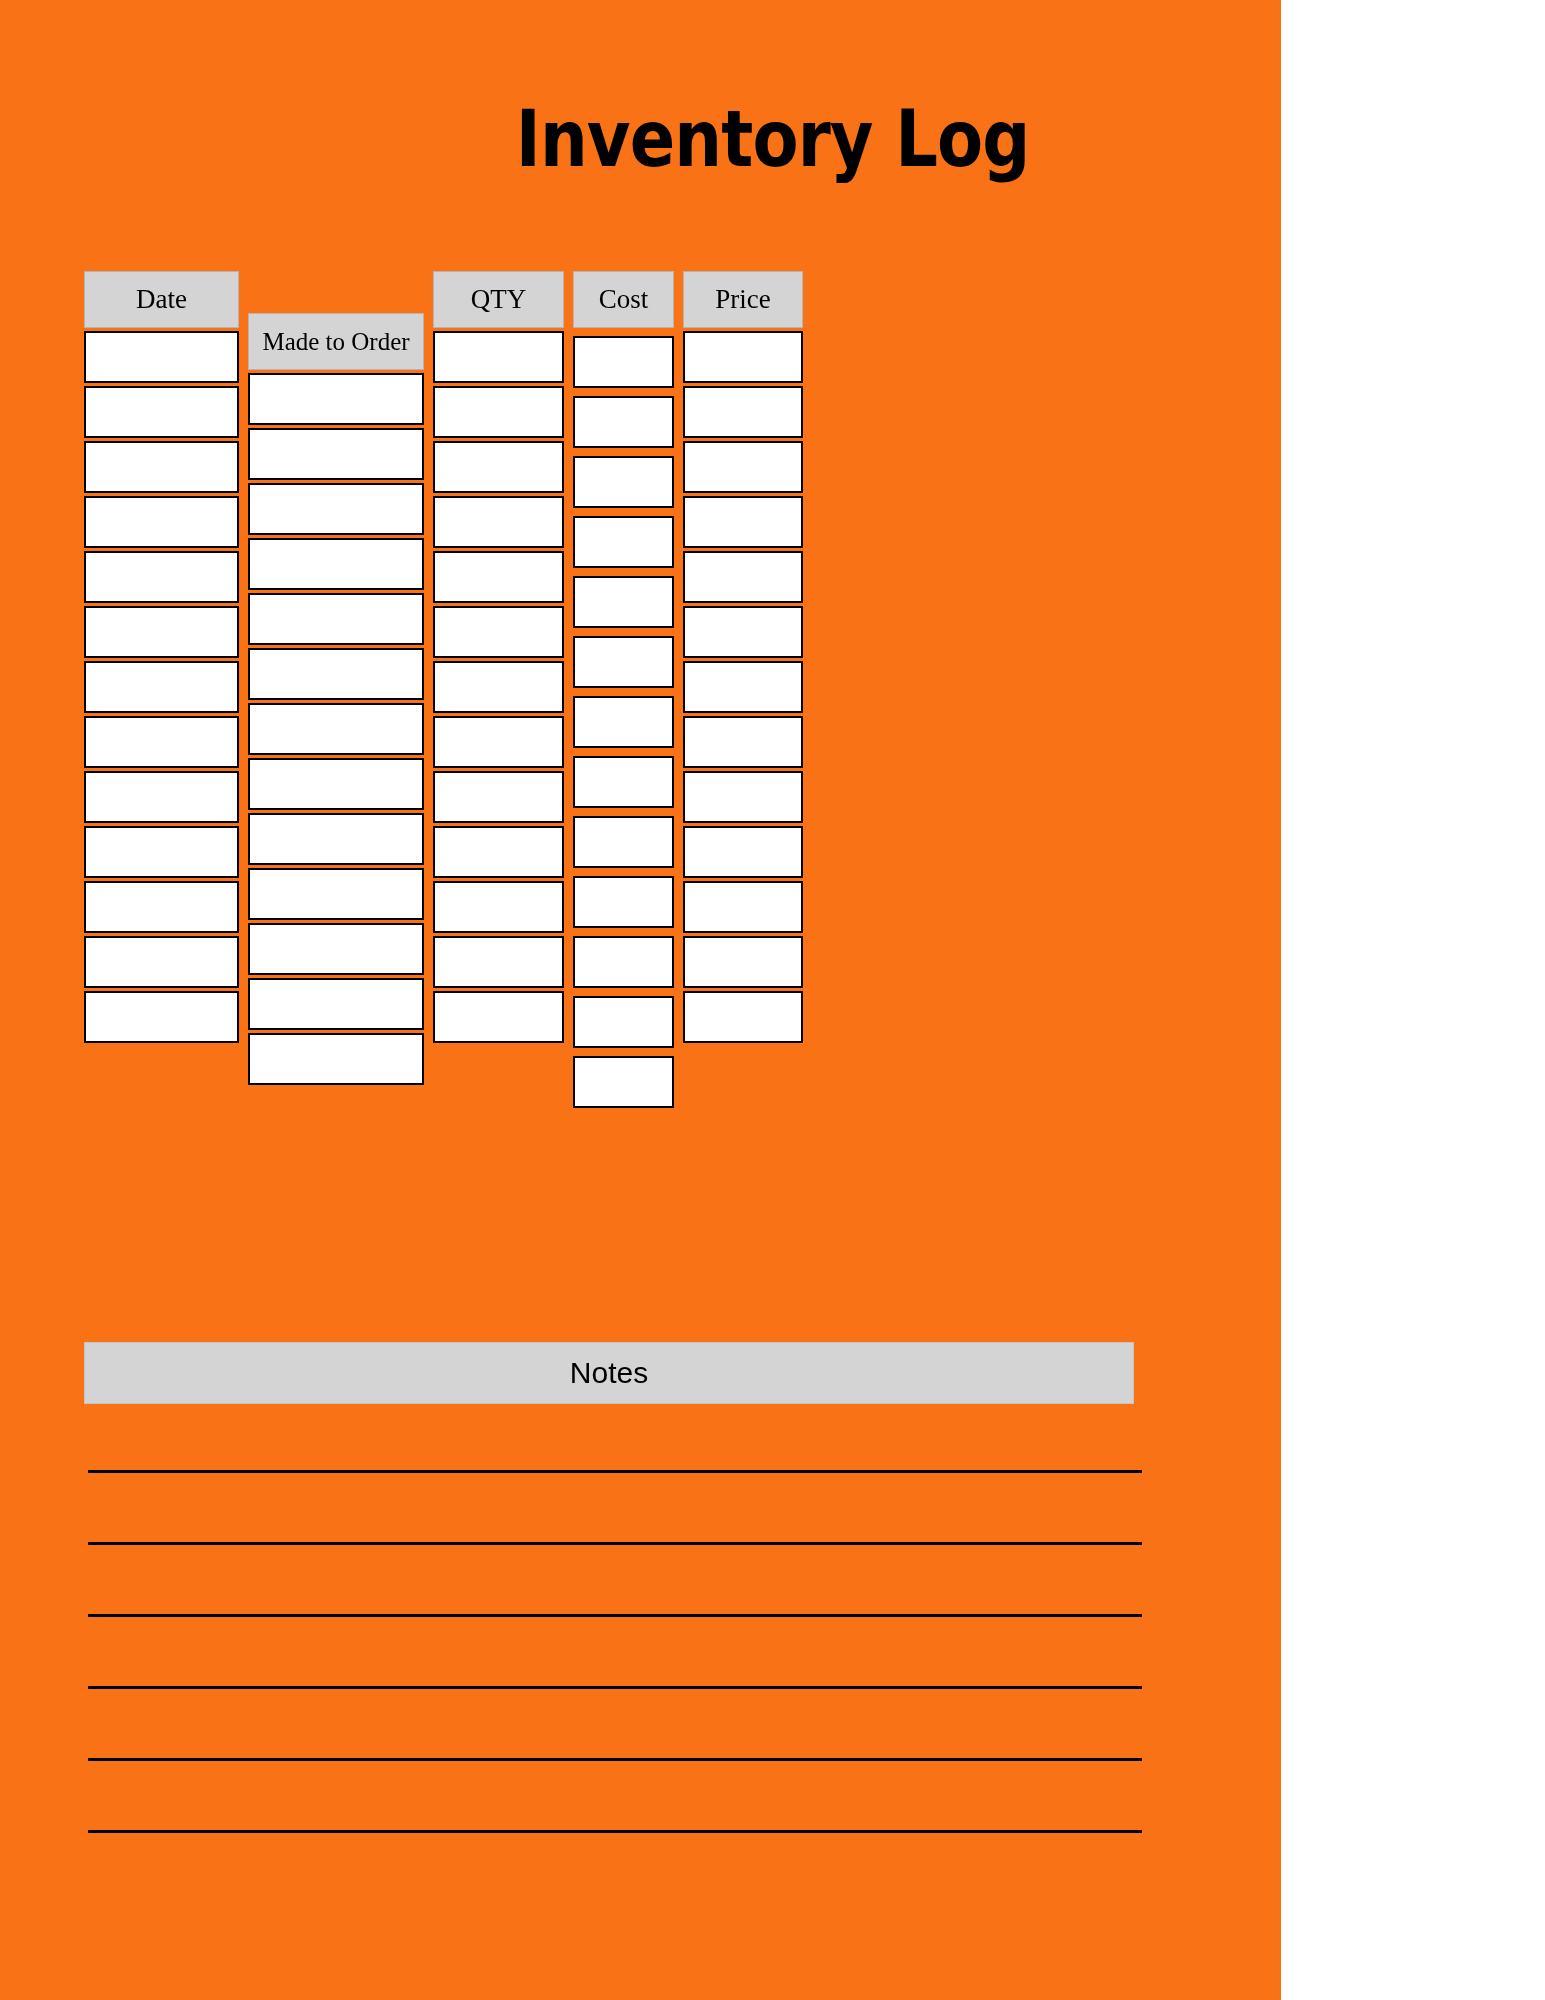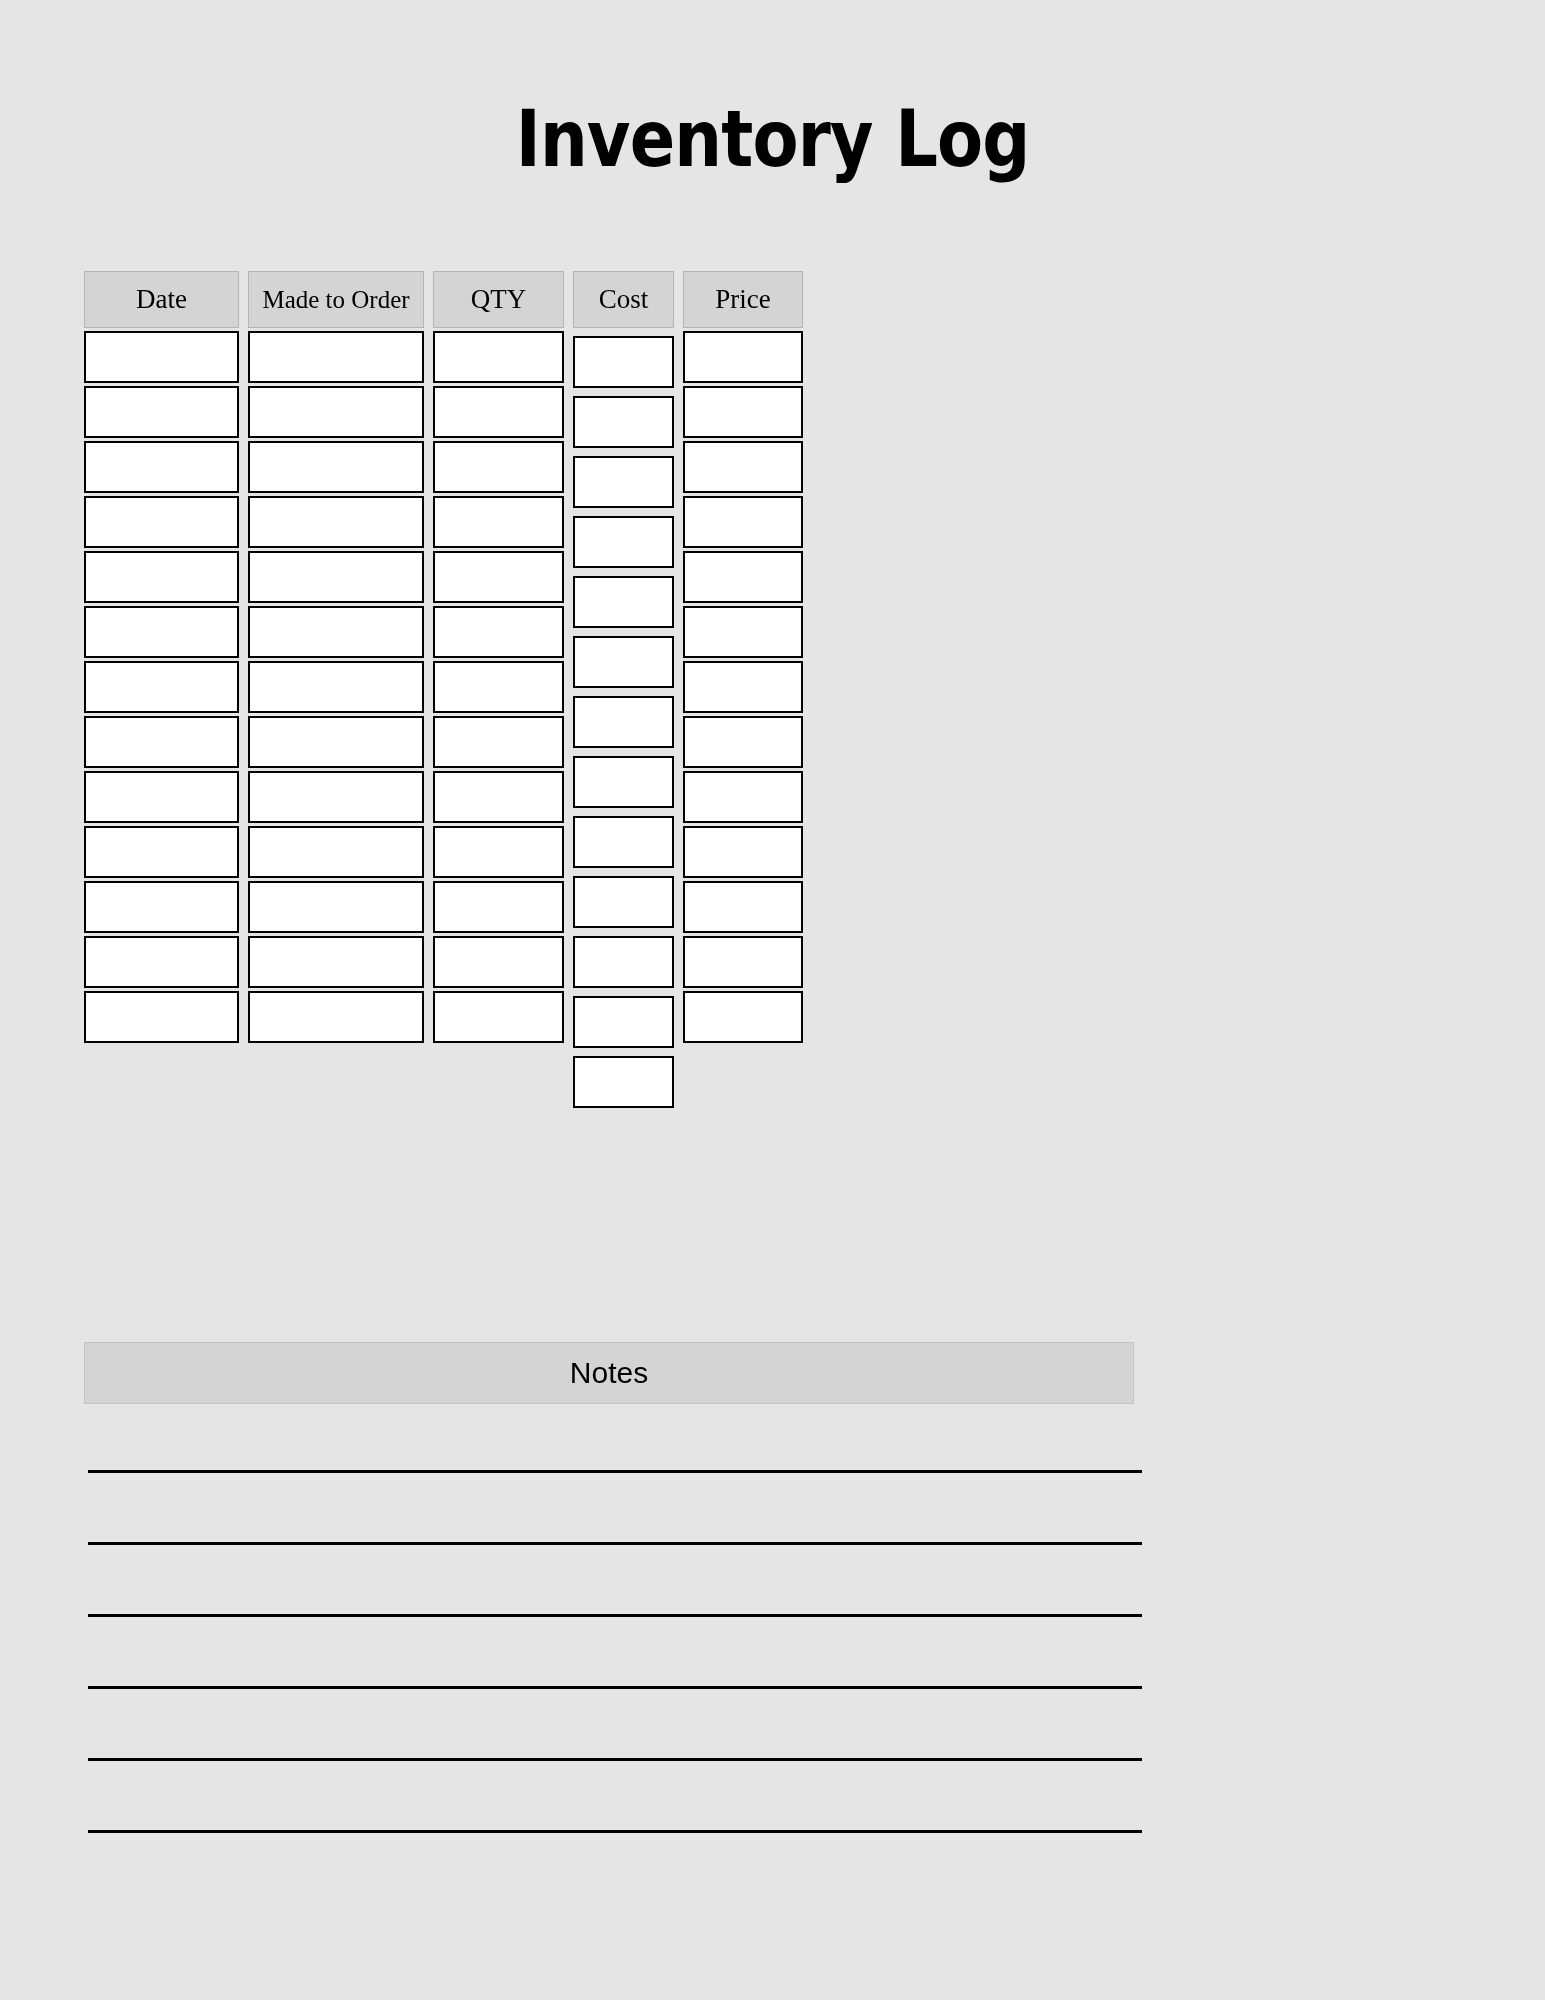--- a/index.html
+++ b/index.html
@@ -9,23 +9,23 @@
   }
   body {
     width: 1545px;
     height: 2000px;
     font-family: "Liberation Serif", serif;
     -webkit-font-smoothing: antialiased;
   }
 
   .page {
     position: relative;
-    width: 1545px;
+    width: 1281px;
     height: 2000px;
-    background: #e5e5e5;
+    background: #f97316;
     box-sizing: border-box;
   }
 
   
   .title-wrap {
     position: absolute;
     left: 0;
     top: 96px;
     width: 1545px;
     text-align: center;
@@ -74,21 +74,21 @@
     box-sizing: border-box;
     display: flex;
     align-items: center;
     justify-content: center;
     font-family: "Liberation Serif", serif;
     font-size: 27px;
     color: #000000;
     white-space: nowrap;
     overflow: hidden;
   }
-  .head-cell.tight { font-size: 25px; }
+  .head-cell.tight { font-size: 25px; margin-top: 42px; }
 
   .body-cell {
     height: 52px;
     background: #ffffff;
     border: 2px solid #000000;
     box-sizing: border-box;
   }
 
   
   .notes-bar {

